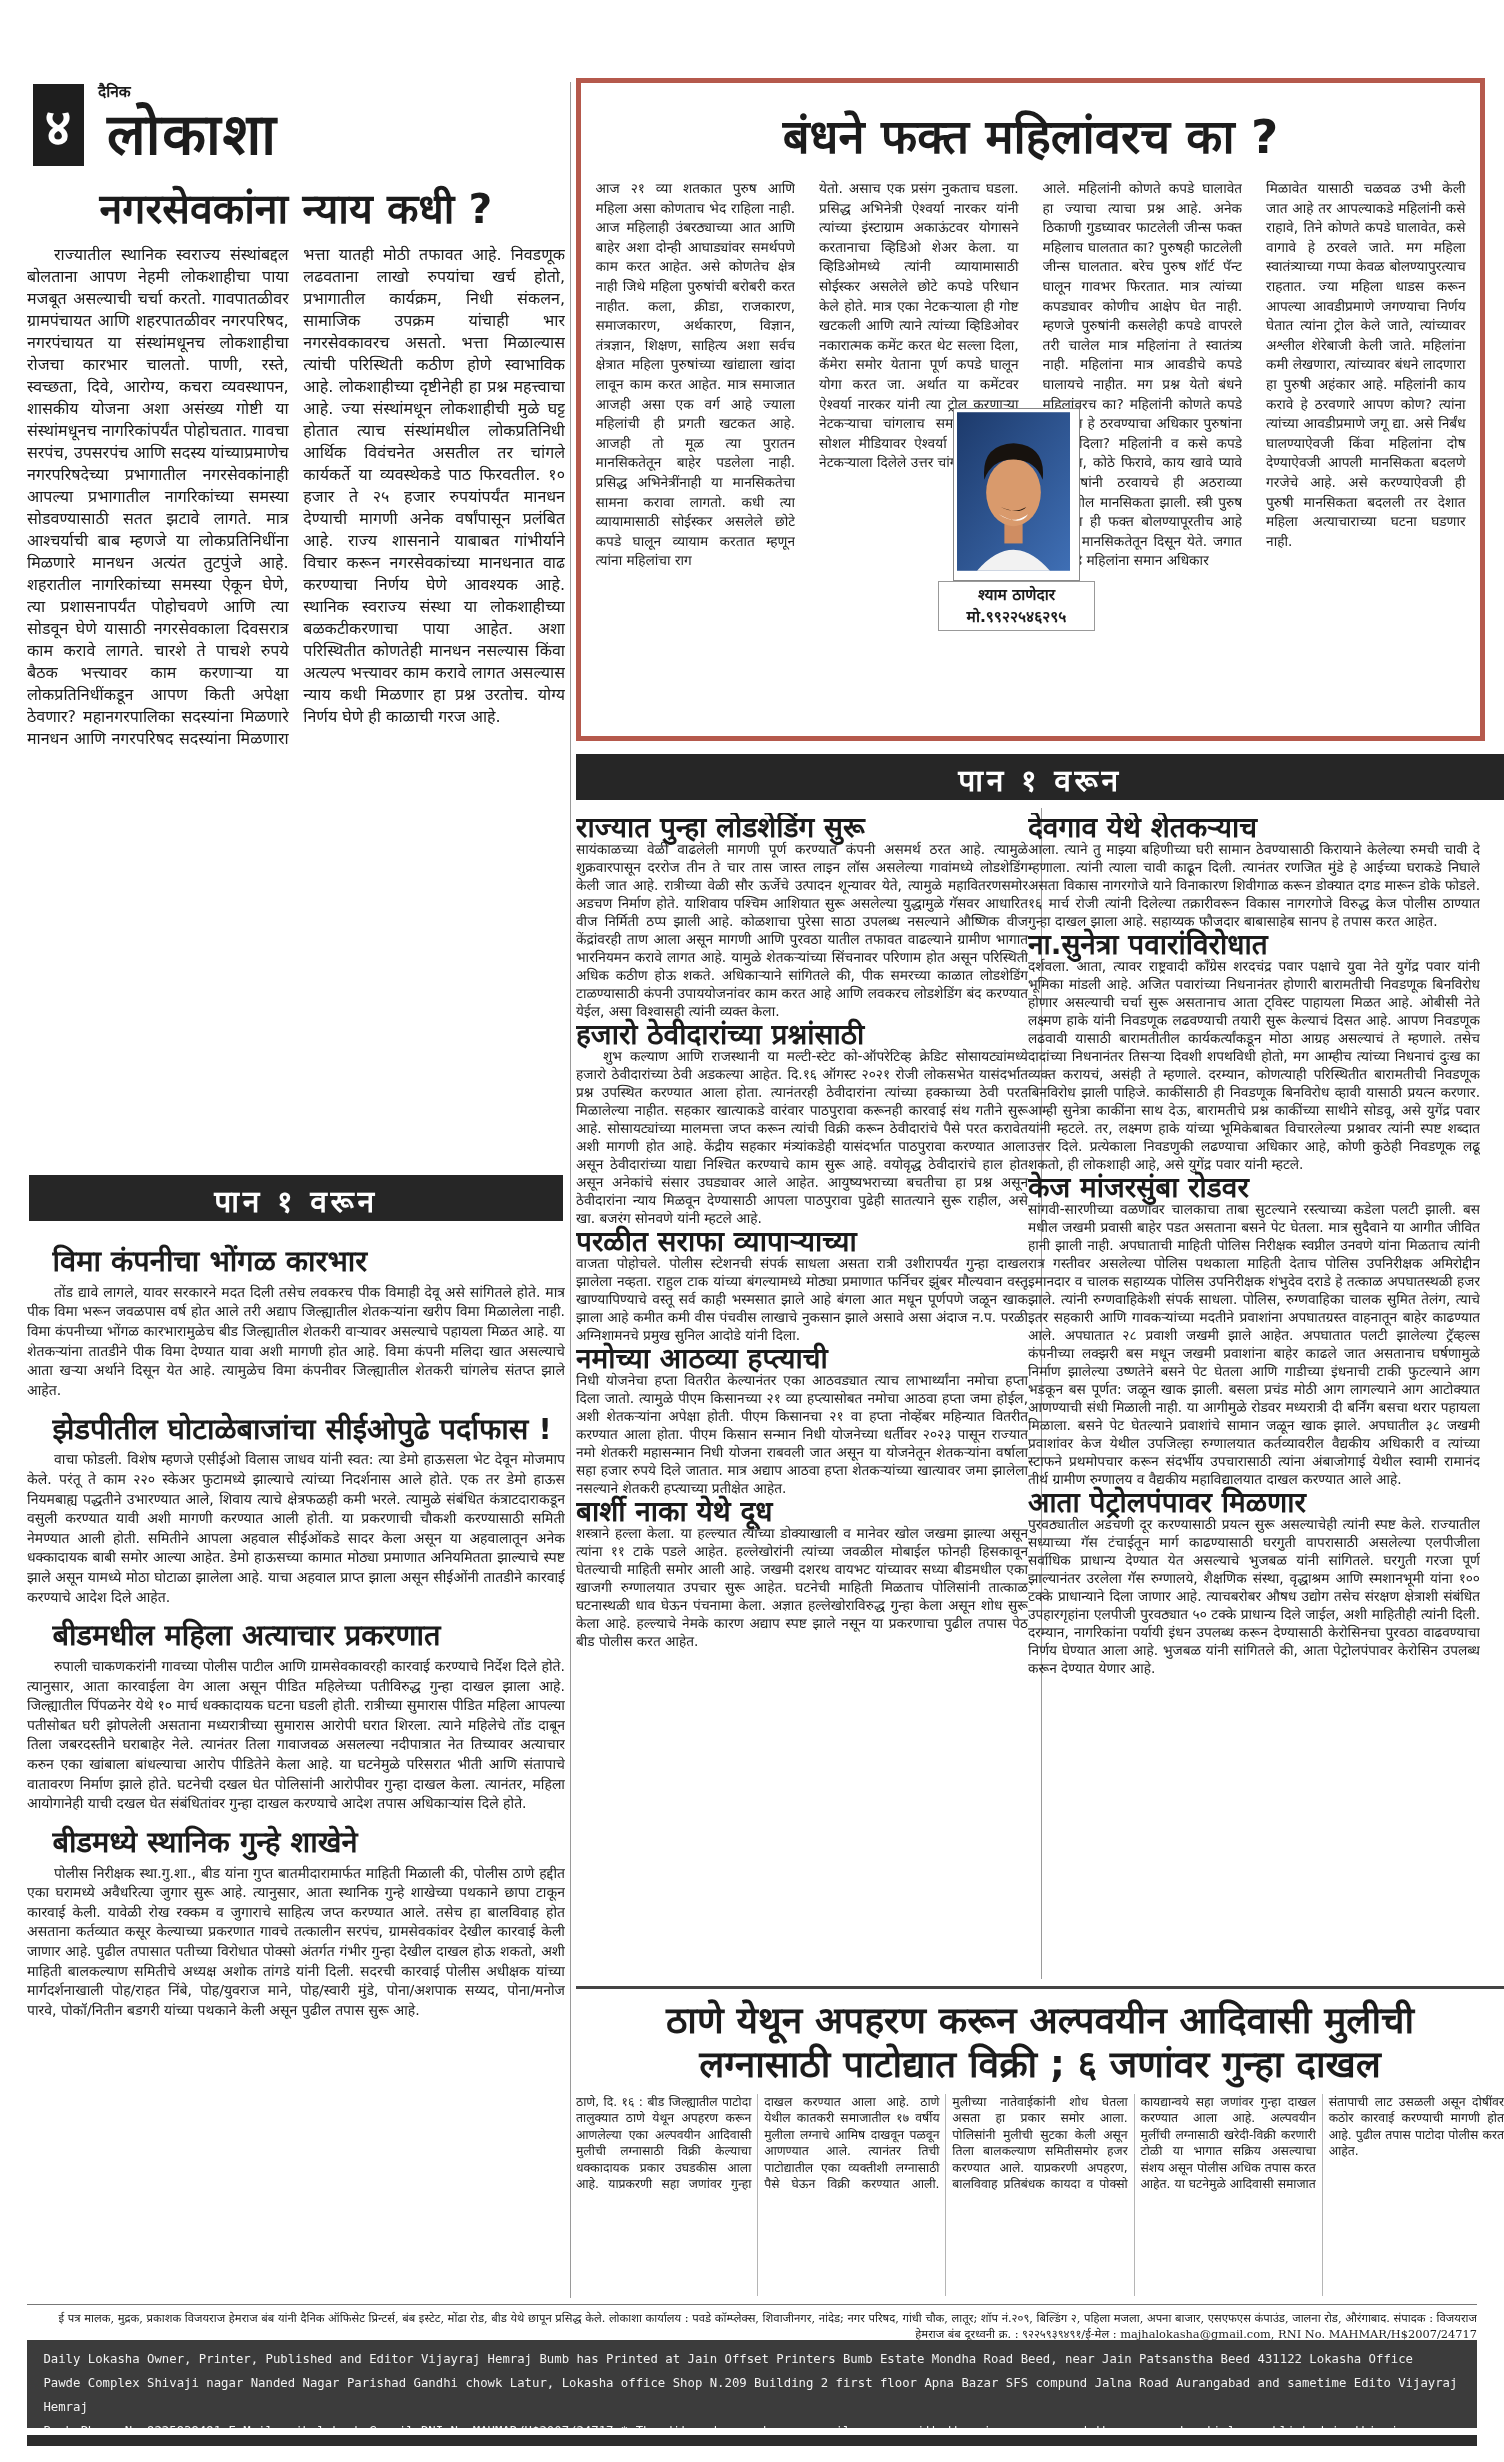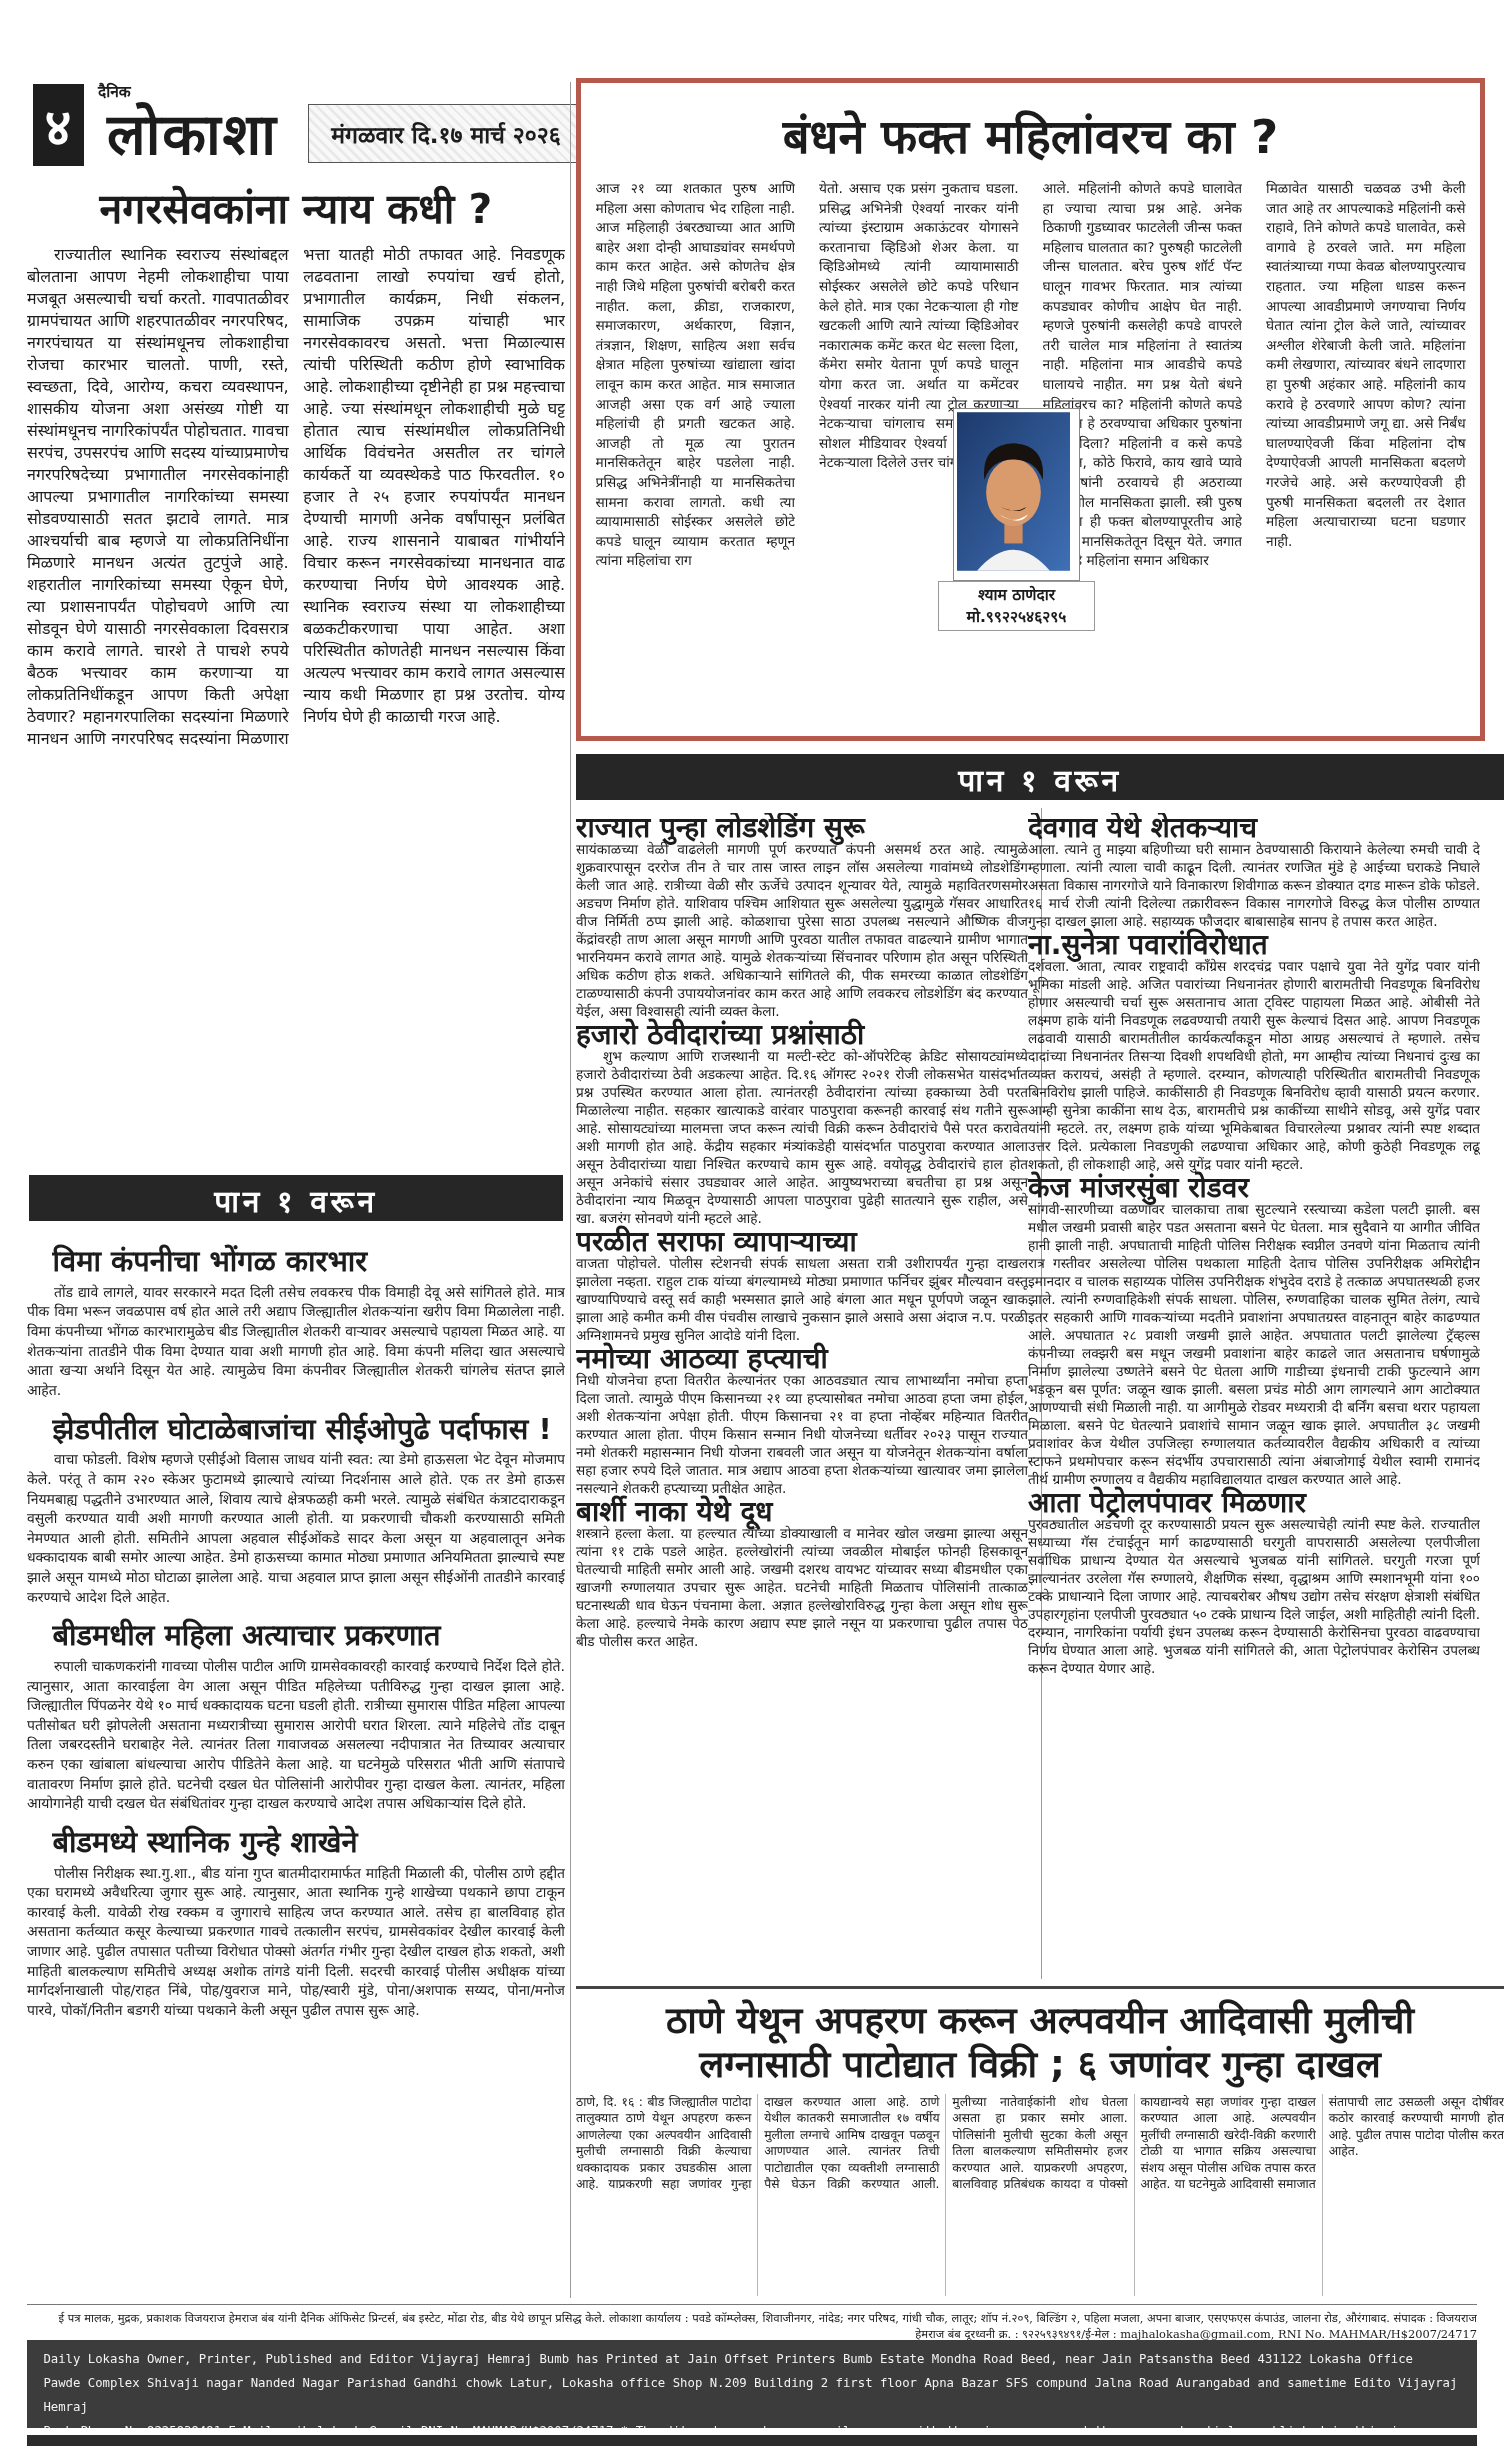--- a/index.html
+++ b/index.html
@@ -77,23 +77,20 @@
 <body>
 
 <div id="page">
 
   <div id="masthead" class="abs">
     <div id="pagenum-box">
       <span>४</span>
     </div>
     <div id="daily-label">दैनिक</div>
     <div id="logo">लोकाशा</div>
-    <div id="date-box">
-      <span>मंगळवार दि.१७ मार्च २०२६</span>
-    </div>
   </div>
 
   <div id="vr-main" class="abs vrule"></div>
   <div id="vr-mid" class="abs vrule"></div>
 
   <div id="lead-headline" class="abs">नगरसेवकांना न्याय कधी ?</div>
   <div id="lead-body" class="abs just hid indent">राज्यातील स्थानिक स्वराज्य संस्थांबद्दल बोलताना आपण नेहमी लोकशाहीचा पाया मजबूत असल्याची चर्चा करतो. गावपातळीवर ग्रामपंचायत आणि शहरपातळीवर नगरपरिषद, नगरपंचायत या संस्थांमधूनच लोकशाहीचा रोजचा कारभार चालतो. पाणी, रस्ते, स्वच्छता, दिवे, आरोग्य, कचरा व्यवस्थापन, शासकीय योजना अशा असंख्य गोष्टी या संस्थांमधूनच नागरिकांपर्यंत पोहोचतात. गावचा सरपंच, उपसरपंच आणि सदस्य यांच्याप्रमाणेच नगरपरिषदेच्या प्रभागातील नगरसेवकांनाही आपल्या प्रभागातील नागरिकांच्या समस्या सोडवण्यासाठी सतत झटावे लागते. मात्र आश्चर्याची बाब म्हणजे या लोकप्रतिनिधींना मिळणारे मानधन अत्यंत तुटपुंजे आहे. शहरातील नागरिकांच्या समस्या ऐकून घेणे, त्या प्रशासनापर्यंत पोहोचवणे आणि त्या सोडवून घेणे यासाठी नगरसेवकाला दिवसरात्र काम करावे लागते. चारशे ते पाचशे रुपये बैठक भत्त्यावर काम करणाऱ्या या लोकप्रतिनिधींकडून आपण किती अपेक्षा ठेवणार? महानगरपालिका सदस्यांना मिळणारे मानधन आणि नगरपरिषद सदस्यांना मिळणारा भत्ता यातही मोठी तफावत आहे. निवडणूक लढवताना लाखो रुपयांचा खर्च होतो, प्रभागातील कार्यक्रम, निधी संकलन, सामाजिक उपक्रम यांचाही भार नगरसेवकावरच असतो. भत्ता मिळाल्यास त्यांची परिस्थिती कठीण होणे स्वाभाविक आहे. लोकशाहीच्या दृष्टीनेही हा प्रश्न महत्त्वाचा आहे. ज्या संस्थांमधून लोकशाहीची मुळे घट्ट होतात त्याच संस्थांमधील लोकप्रतिनिधी आर्थिक विवंचनेत असतील तर चांगले कार्यकर्ते या व्यवस्थेकडे पाठ फिरवतील. १० हजार ते २५ हजार रुपयांपर्यंत मानधन देण्याची मागणी अनेक वर्षांपासून प्रलंबित आहे. राज्य शासनाने याबाबत गांभीर्याने विचार करून नगरसेवकांच्या मानधनात वाढ करण्याचा निर्णय घेणे आवश्यक आहे. स्थानिक स्वराज्य संस्था या लोकशाहीच्या बळकटीकरणाचा पाया आहेत. अशा परिस्थितीत कोणतेही मानधन नसल्यास किंवा अत्यल्प भत्त्यावर काम करावे लागत असल्यास न्याय कधी मिळणार हा प्रश्न उरतोच. योग्य निर्णय घेणे ही काळाची गरज आहे.</div>
 
   <div id="band-left" class="abs band">
     <span>पान १ वरून</span>

